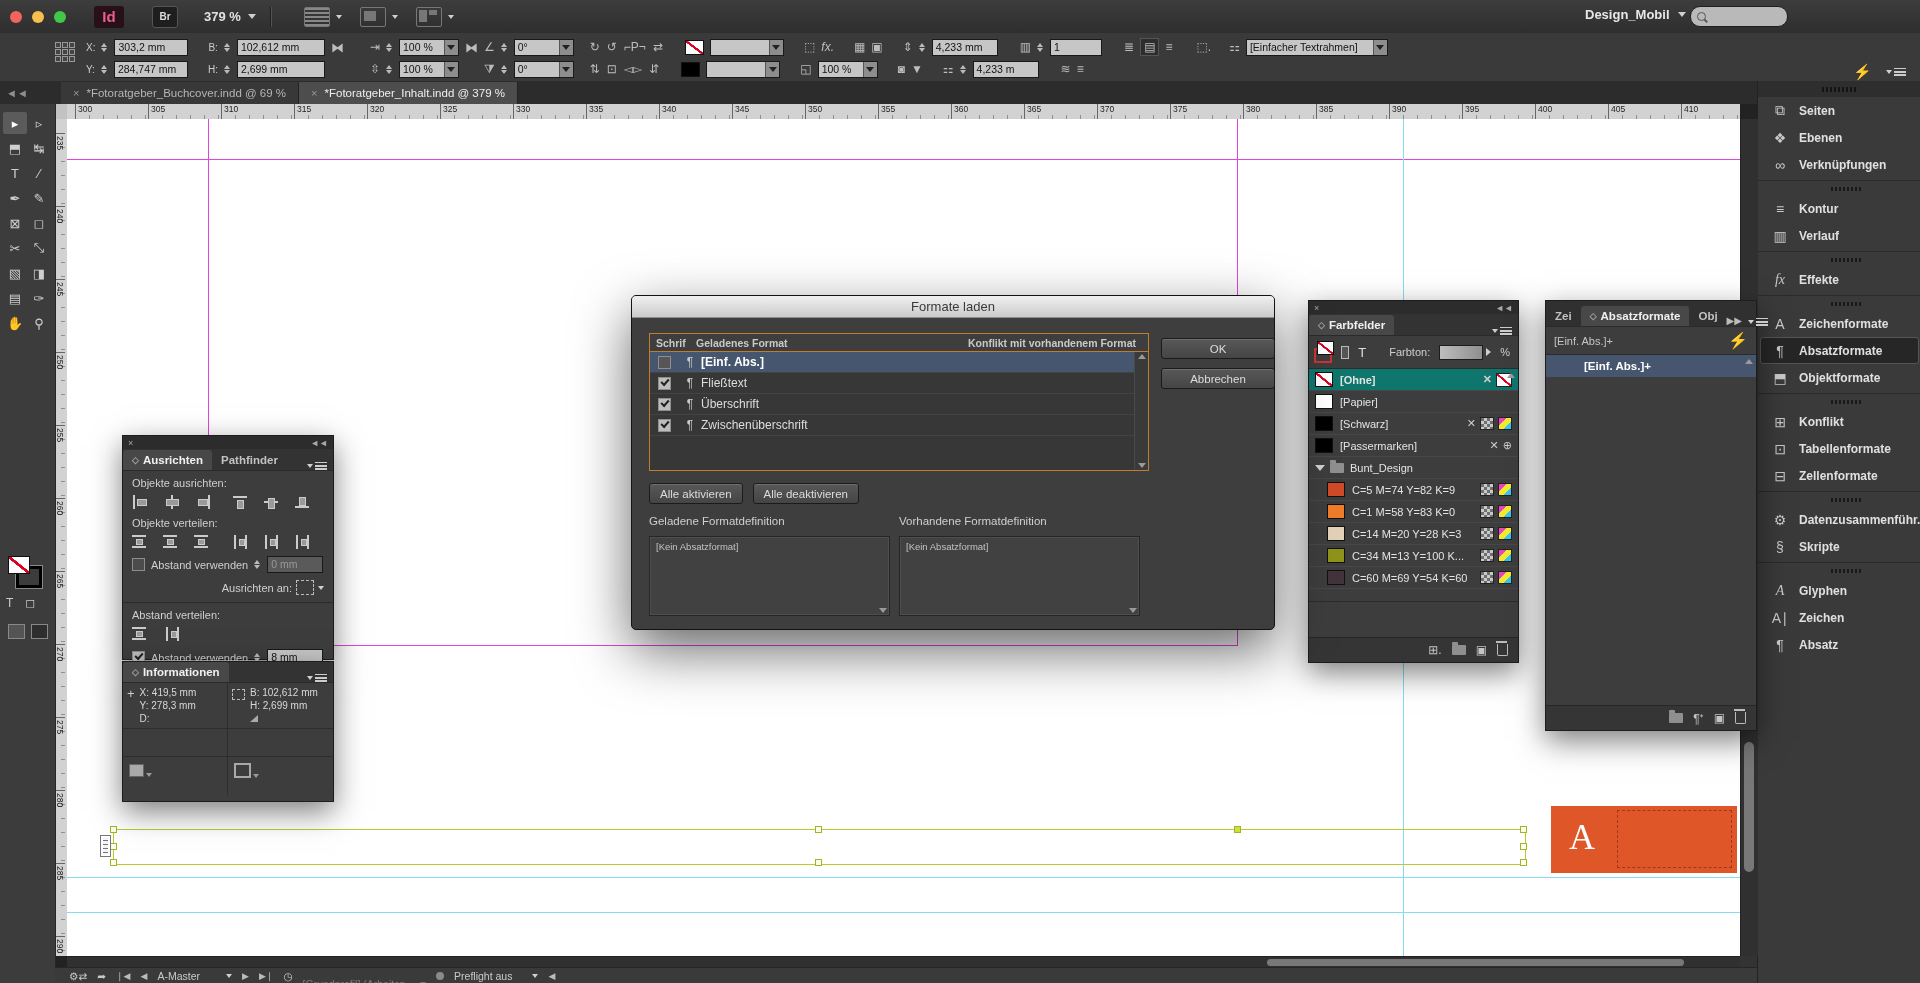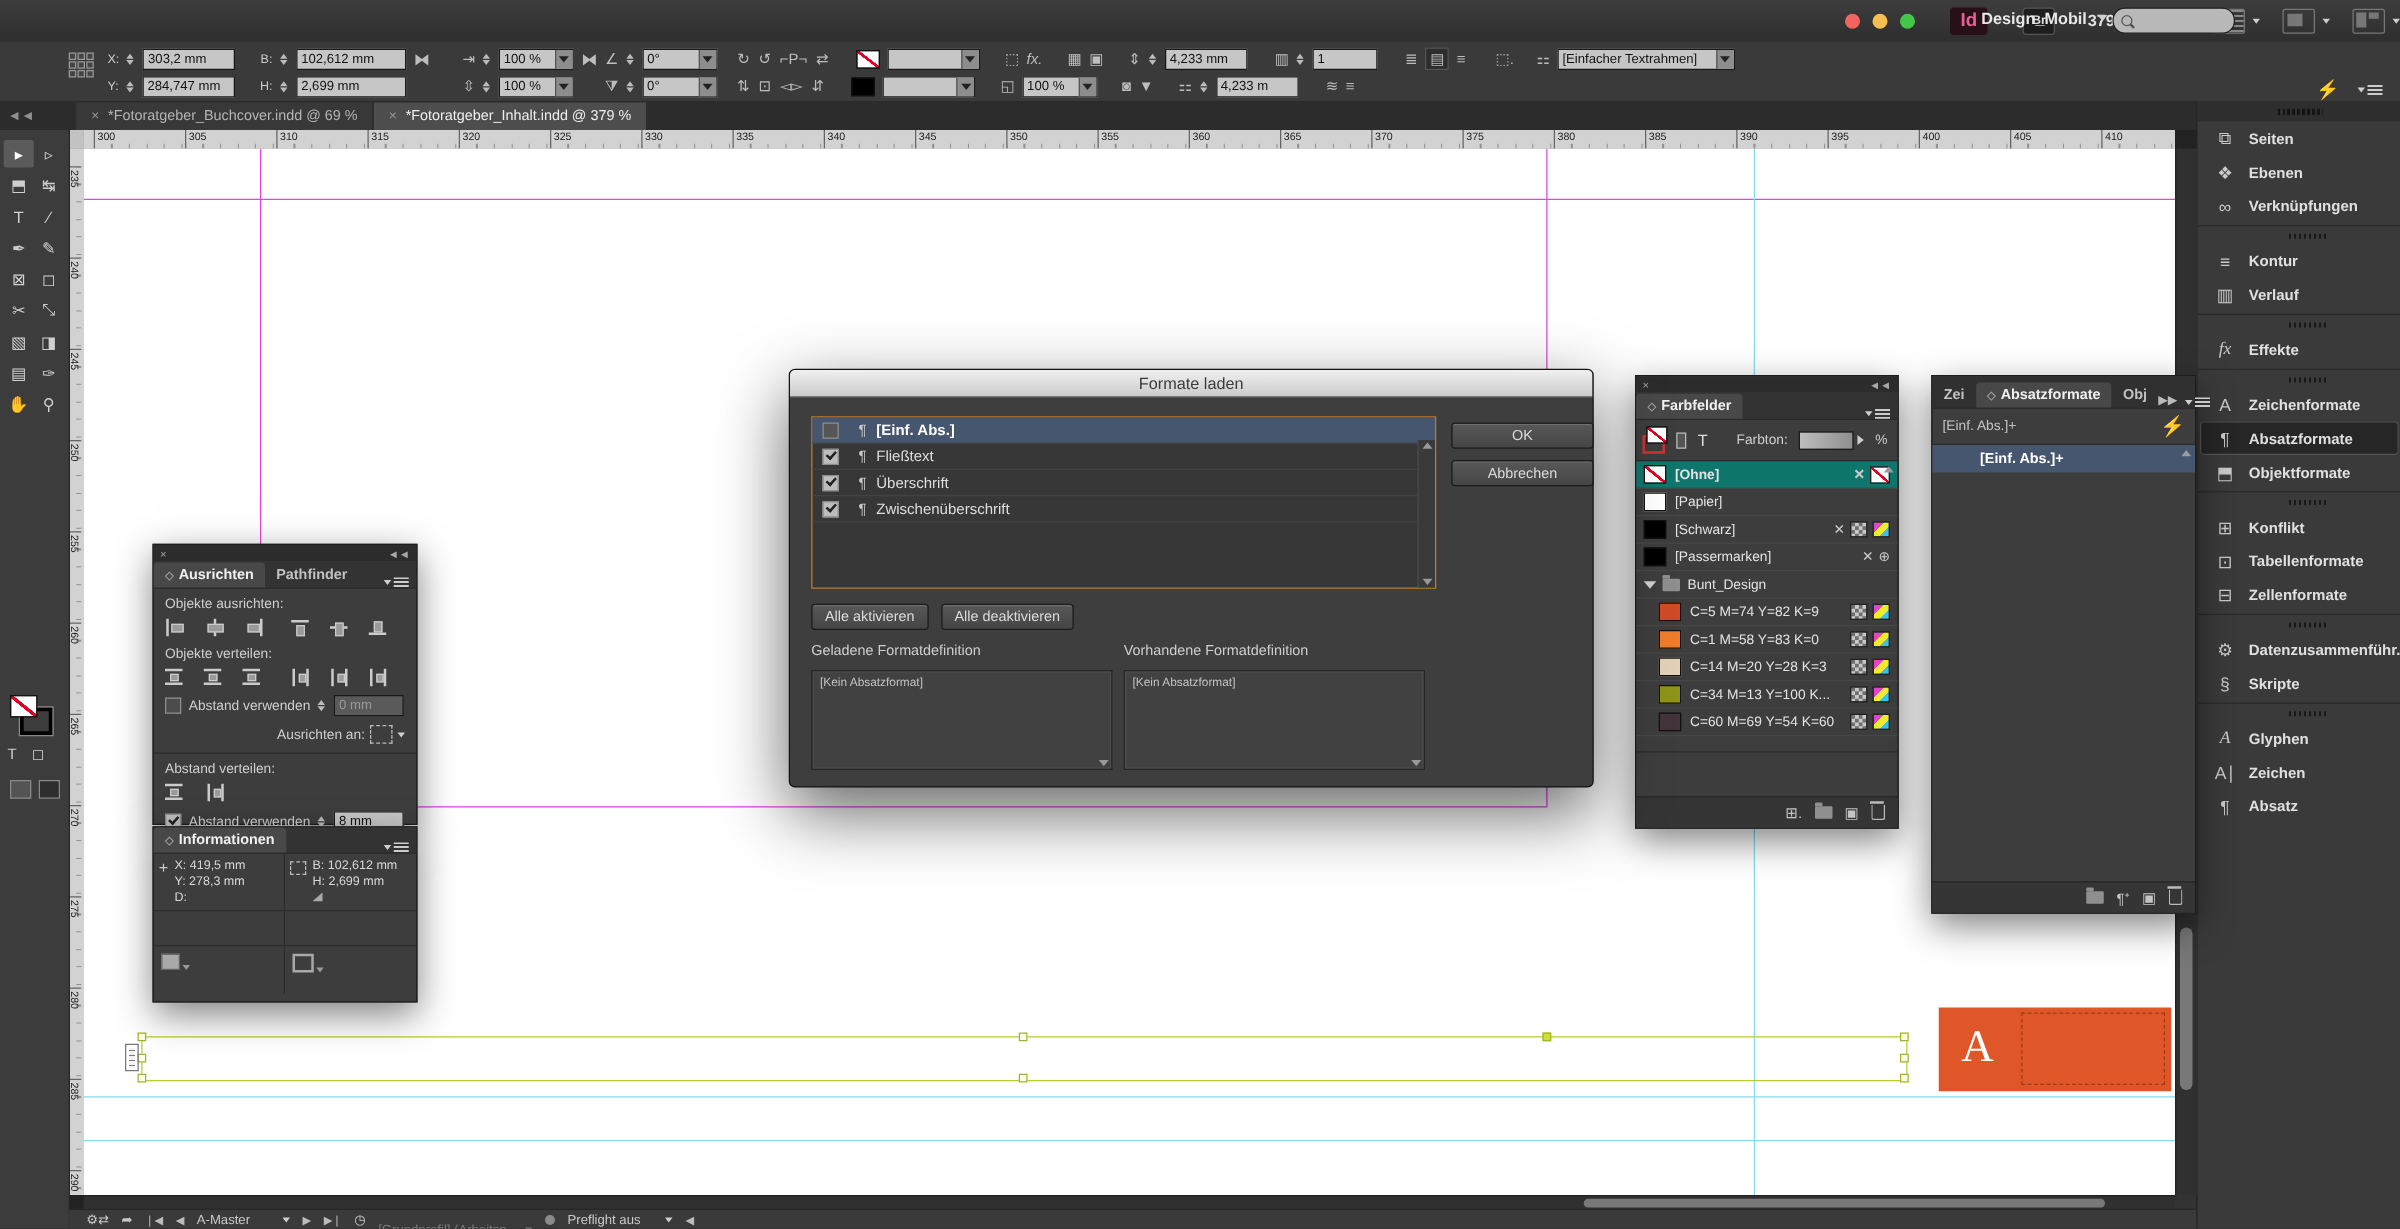--- a/index.html
+++ b/index.html
@@ -1,20 +1,20 @@
 <!DOCTYPE html>
 <html><head>
 <meta charset="utf-8">
 <style>
   html,body{margin:0;padding:0;background:#222;}
   body{width:1920px;height:983px;position:relative;overflow:hidden;
        font-family:"Liberation Sans",sans-serif;-webkit-font-smoothing:antialiased;}
   .abs{position:absolute;}
   
-  #titlebar{left:0;top:0;width:1920px;height:33px;background:linear-gradient(#3d3d3d,#2e2e2e);border-bottom:1px solid #1c1c1c;display:flex;align-items:center;justify-content:flex-end;}
+  #titlebar{left:0;top:0;width:1920px;height:33px;background:linear-gradient(#3d3d3d,#2e2e2e);border-bottom:1px solid #1c1c1c;display:flex;align-items:center;}
   .tl{width:12px;height:12px;border-radius:50%;margin-left:10px;}
   #logo{margin-left:28px;width:30px;height:22px;background:#271018;color:#e85f93;font-weight:bold;font-size:15px;display:flex;align-items:center;justify-content:center;border-radius:3px;}
   #br-btn{margin-left:28px;width:24px;height:20px;background:#1e1e1e;border:1px solid #555;color:#ddd;font-size:10px;font-weight:bold;display:flex;align-items:center;justify-content:center;border-radius:3px;}
   .zoom-dd{margin-left:26px;color:#e2e2e2;font-size:13px;font-weight:bold;display:flex;align-items:center;gap:7px;}
   .tsep{width:1px;height:20px;background:#1f1f1f;border-right:1px solid #555;margin:0 14px;}
   .view-ic{width:24px;height:18px;border:1px solid #777;border-radius:2px;margin-left:18px;background:
       repeating-linear-gradient(to bottom,#888 0 2px,transparent 2px 4px);}
   .view-ic.b2{background:linear-gradient(#777,#777) 3px 3px/12px 10px no-repeat;}
   .view-ic.b3{background:linear-gradient(#777,#777) 2px 2px/8px 12px no-repeat,linear-gradient(#777,#777) 12px 2px/8px 5px no-repeat;}
   .caret{width:0;height:0;border-left:4px solid transparent;border-right:4px solid transparent;border-top:5px solid #cfcfcf;display:inline-block;}
@@ -528,20 +528,25 @@
   <span class="hdl" style="left:1453px;top:707px;"></span>
   <span class="hdl" style="left:1453px;top:724px;"></span>
   <span class="hdl" style="left:1453px;top:740px;"></span>
   <span class="hdl fill" style="left:1167px;top:707px;"></span>
   <span id="inport" style="left:33px;top:716px;"></span>
 </div>
 
 <div class="abs" id="dialog">
   <div id="dlg-title">Formate laden</div>
   <div id="dlg-list">
+    <div class="dlg-hdr">
+      <span class="c1">Schrif</span>
+      <span class="c2">Geladenes Format</span>
+      <span class="c3">Konflikt mit vorhandenem Format</span>
+    </div>
     <div>
 
     <div class="dlg-row sel">
           <span class="cbx"></span>
           <span class="pil">¶</span>
           <span>[Einf. Abs.]</span>
         </div>
         <div class="dlg-row">
           <span class="cbx on"></span>
           <span class="pil">¶</span>

